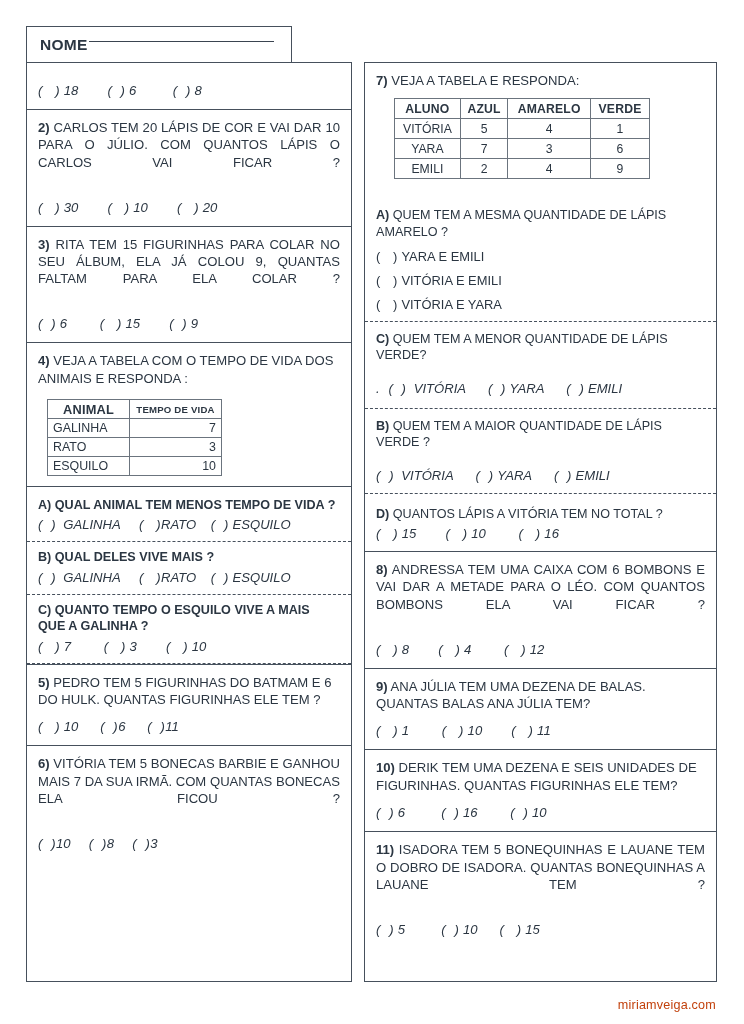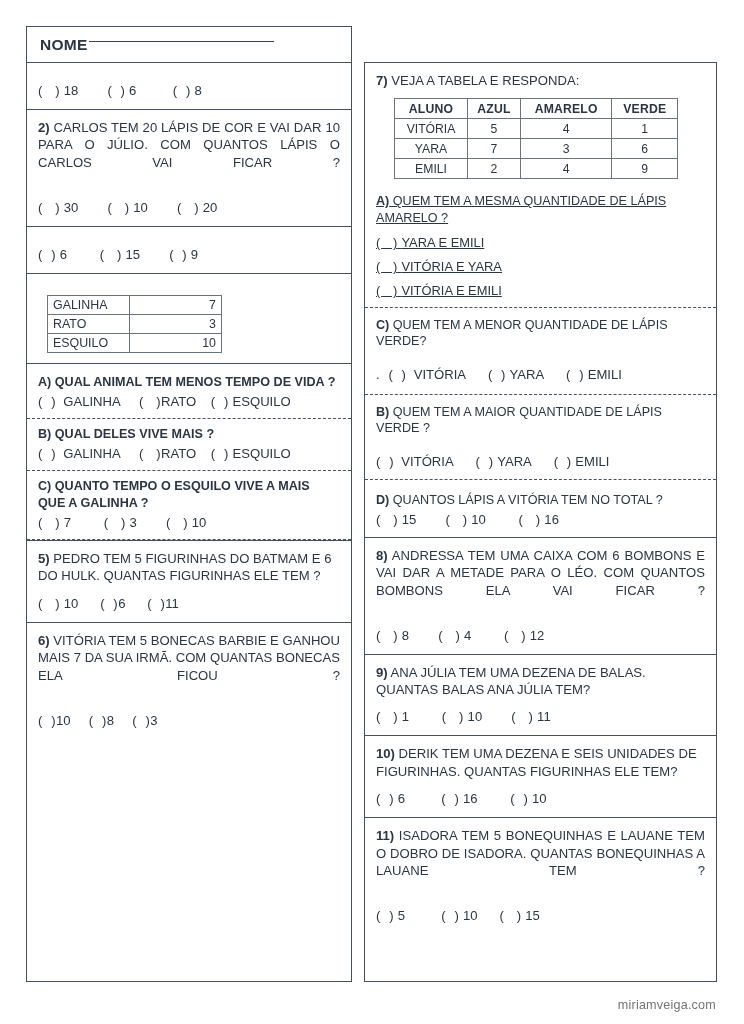--- a/index.html
+++ b/index.html
@@ -21,21 +21,21 @@
     height: 1024px;
     background: #fff;
     overflow: hidden;
   }
 
   
   .name-box {
     position: absolute;
     left: 26px;
     top: 26px;
-    width: 326px;
+    width: 266px;
     height: 36px;
     border: 1.6px solid #46505c;
     border-bottom: none;
     display: flex;
     align-items: center;
     padding-left: 13px;
   }
   .name-label {
     font-size: 15.5px;
     font-weight: bold;
@@ -74,20 +74,21 @@
   }
   .just { text-align: justify; }
   .just::after { content: ""; display: inline-block; width: 100%; }
 
   .num { font-weight: bold; }
 
   .opts {
     font-size: 13.1px;
     margin-top: 11px;
     white-space: nowrap;
+    font-style: italic;
   }
   .opt { display: inline-block; }
   .paren { letter-spacing: .5px; }
 
   
   .sub {
     padding: 7px 11px 9px 11px;
     border-bottom: 1.6px dashed #46505c;
   }
   .sub:last-child { border-bottom: none; }
@@ -127,40 +128,40 @@
   .tbl-animal th.h2 {
     font-size: 9.6px;
     font-weight: bold;
     text-align: center;
     letter-spacing: .2px;
   }
   .tbl-animal td.name { text-align: left; width: 82px; }
   .tbl-animal td.val  { text-align: right; }
 
   .tbl-alunos {
-    margin: 9px 0 0 18px;
-    width: 284px;
+    margin: 9px 0 14px 18px;
+    width: 256px;
   }
   .tbl-alunos th, .tbl-alunos td {
     border: 1.1px solid #6b747e;
     font-size: 12.2px;
     text-align: center;
     height: 20px;
     padding: 0 3px;
   }
   .tbl-alunos th { font-weight: bold; letter-spacing: .2px; }
   .tbl-alunos td.first { text-align: center; }
 
   
   .footer {
     position: absolute;
     right: 28px;
     bottom: 12px;
     font-size: 12.6px;
-    color: #737373;
+    color: #c2410c;
     letter-spacing: .2px;
   }
 </style>
 </head>
 <body>
 
 <div class="page">
 
   <div class="name-box">
     <span class="name-label">NOME</span>
@@ -184,33 +185,39 @@
       <div class="opts">
         <span class="opt"><span class="paren">(&nbsp;&nbsp;&nbsp;)</span>&nbsp;<span>30</span></span>
         &nbsp;&nbsp;&nbsp;&nbsp;&nbsp;&nbsp;
         <span class="opt"><span class="paren">(&nbsp;&nbsp;&nbsp;)</span>&nbsp;<span>10</span></span>
         &nbsp;&nbsp;&nbsp;&nbsp;&nbsp;&nbsp;
         <span class="opt"><span class="paren">(&nbsp;&nbsp;&nbsp;)</span>&nbsp;<span>20</span></span>
       </div>
     </div>
 
     <div class="q">
+      <p class="q-text just"><span class="num">3)</span><span>   RITA TEM 15 FIGURINHAS PARA COLAR NO SEU ÁLBUM, ELA JÁ COLOU 9, QUANTAS FALTAM PARA ELA COLAR ?</span></p>
       <div class="opts">
         <span class="opt"><span class="paren">(&nbsp;&nbsp;)</span>&nbsp;<span>6</span></span>
         &nbsp;&nbsp;&nbsp;&nbsp;&nbsp;&nbsp;&nbsp;
         <span class="opt"><span class="paren">(&nbsp;&nbsp;&nbsp;)</span>&nbsp;<span>15</span></span>
         &nbsp;&nbsp;&nbsp;&nbsp;&nbsp;&nbsp;
         <span class="opt"><span class="paren">(&nbsp;&nbsp;)</span>&nbsp;<span>9</span></span>
       </div>
     </div>
 
     <div class="q" style="padding-bottom:6px;">
+      <p class="q-text"><span class="num">4)</span><span> VEJA A TABELA COM O TEMPO DE VIDA DOS ANIMAIS E RESPONDA :</span></p>
 
       <table class="tbl-animal">
         <tbody>
+            <tr>
+          <th class="h1">ANIMAL</th>
+          <th class="h2">TEMPO DE VIDA</th>
+        </tr>
         <tr>
           <td class="name">GALINHA</td>
           <td class="val">7</td>
         </tr>
         <tr>
           <td class="name">RATO</td>
           <td class="val">3</td>
         </tr>
         <tr>
           <td class="name">ESQUILO</td>
@@ -305,25 +312,25 @@
         <tr>
           <td class="first">EMILI</td>
           <td>2</td>
           <td>4</td>
           <td>9</td>
         </tr>
       </tbody>
         </table>
     </div>
 
-    <div class="sub" style="padding-top:10px;text-decoration:underline;">
+    <div class="sub" style="padding-top:10px;">
       <p class="sub-title"><span class="sl">A)</span><span> QUEM TEM A MESMA QUANTIDADE DE LÁPIS AMARELO ?</span></p>
       <div class="stack-opt"><span class="paren">(&nbsp;&nbsp;&nbsp;)</span>&nbsp;<span>YARA E EMILI</span></div>
+      <div class="stack-opt"><span class="paren">(&nbsp;&nbsp;&nbsp;)</span>&nbsp;<span>VITÓRIA E EMILI</span></div>
       <div class="stack-opt"><span class="paren">(&nbsp;&nbsp;&nbsp;)</span>&nbsp;<span>VITÓRIA E YARA</span></div>
-      <div class="stack-opt"><span class="paren">(&nbsp;&nbsp;&nbsp;)</span>&nbsp;<span>VITÓRIA E EMILI</span></div>
     </div>
 
     <div class="sub" style="padding-top:9px; padding-bottom:12px;">
       <p class="sub-title"><span class="sl">C)</span><span> QUEM TEM A MENOR QUANTIDADE DE LÁPIS VERDE?</span></p>
       <div class="opts" style="margin-top:17px;">
         <span class="opt"><span class="paren">.&nbsp;&nbsp;(&nbsp;&nbsp;)</span>&nbsp;&nbsp;<span>VITÓRIA</span></span>
         &nbsp;&nbsp;&nbsp;&nbsp;
         <span class="opt"><span class="paren">(&nbsp;&nbsp;)</span>&nbsp;<span>YARA</span></span>
         &nbsp;&nbsp;&nbsp;&nbsp;
         <span class="opt"><span class="paren">(&nbsp;&nbsp;)</span>&nbsp;<span>EMILI</span></span>

